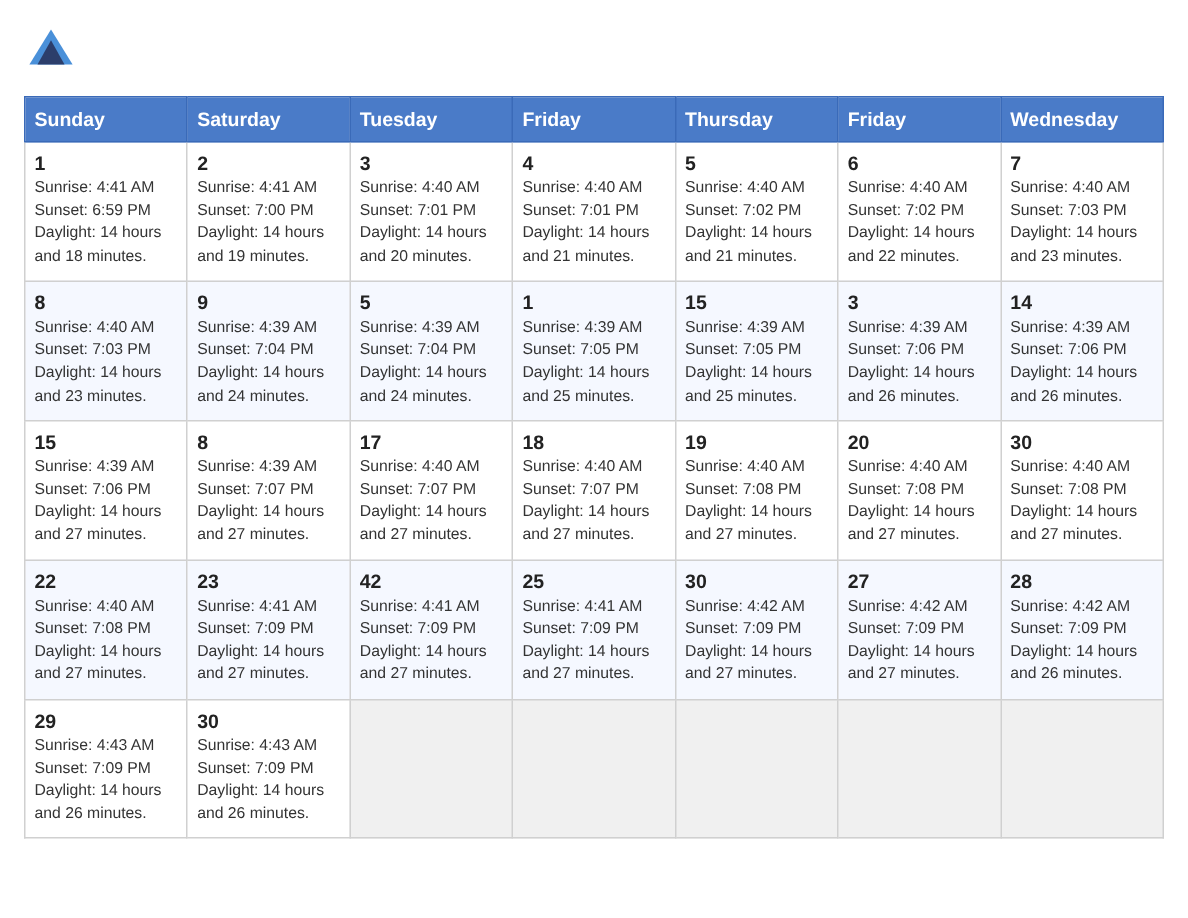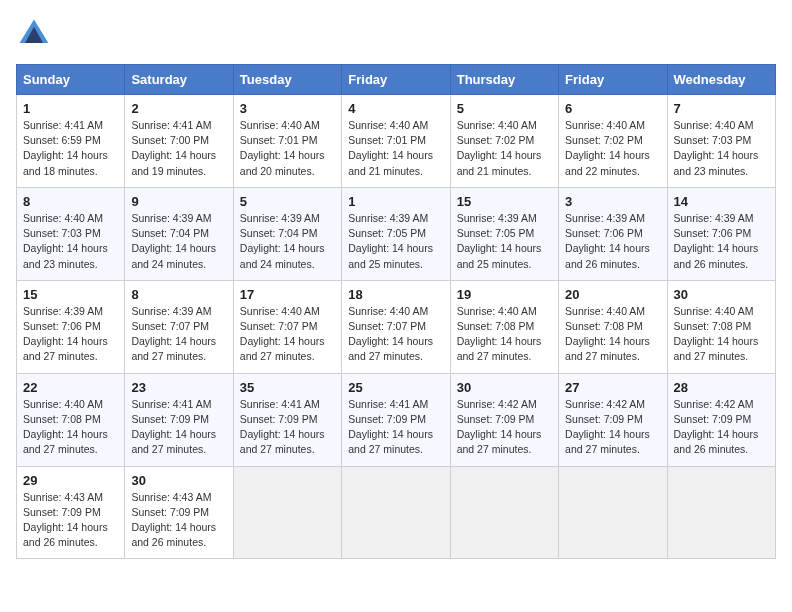--- a/index.html
+++ b/index.html
@@ -221,21 +221,21 @@
       <tr>
         <td>
           <div class="day-number">22</div>
           <div class="day-info">Sunrise: 4:40 AM<br>Sunset: 7:08 PM<br>Daylight: 14 hours and 27 minutes.</div>
         </td>
         <td>
           <div class="day-number">23</div>
           <div class="day-info">Sunrise: 4:41 AM<br>Sunset: 7:09 PM<br>Daylight: 14 hours and 27 minutes.</div>
         </td>
         <td>
-          <div class="day-number">35</div>
+          <div class="day-number">42</div>
           <div class="day-info">Sunrise: 4:41 AM<br>Sunset: 7:09 PM<br>Daylight: 14 hours and 27 minutes.</div>
         </td>
         <td>
           <div class="day-number">25</div>
           <div class="day-info">Sunrise: 4:41 AM<br>Sunset: 7:09 PM<br>Daylight: 14 hours and 27 minutes.</div>
         </td>
         <td>
           <div class="day-number">30</div>
           <div class="day-info">Sunrise: 4:42 AM<br>Sunset: 7:09 PM<br>Daylight: 14 hours and 27 minutes.</div>
         </td>

